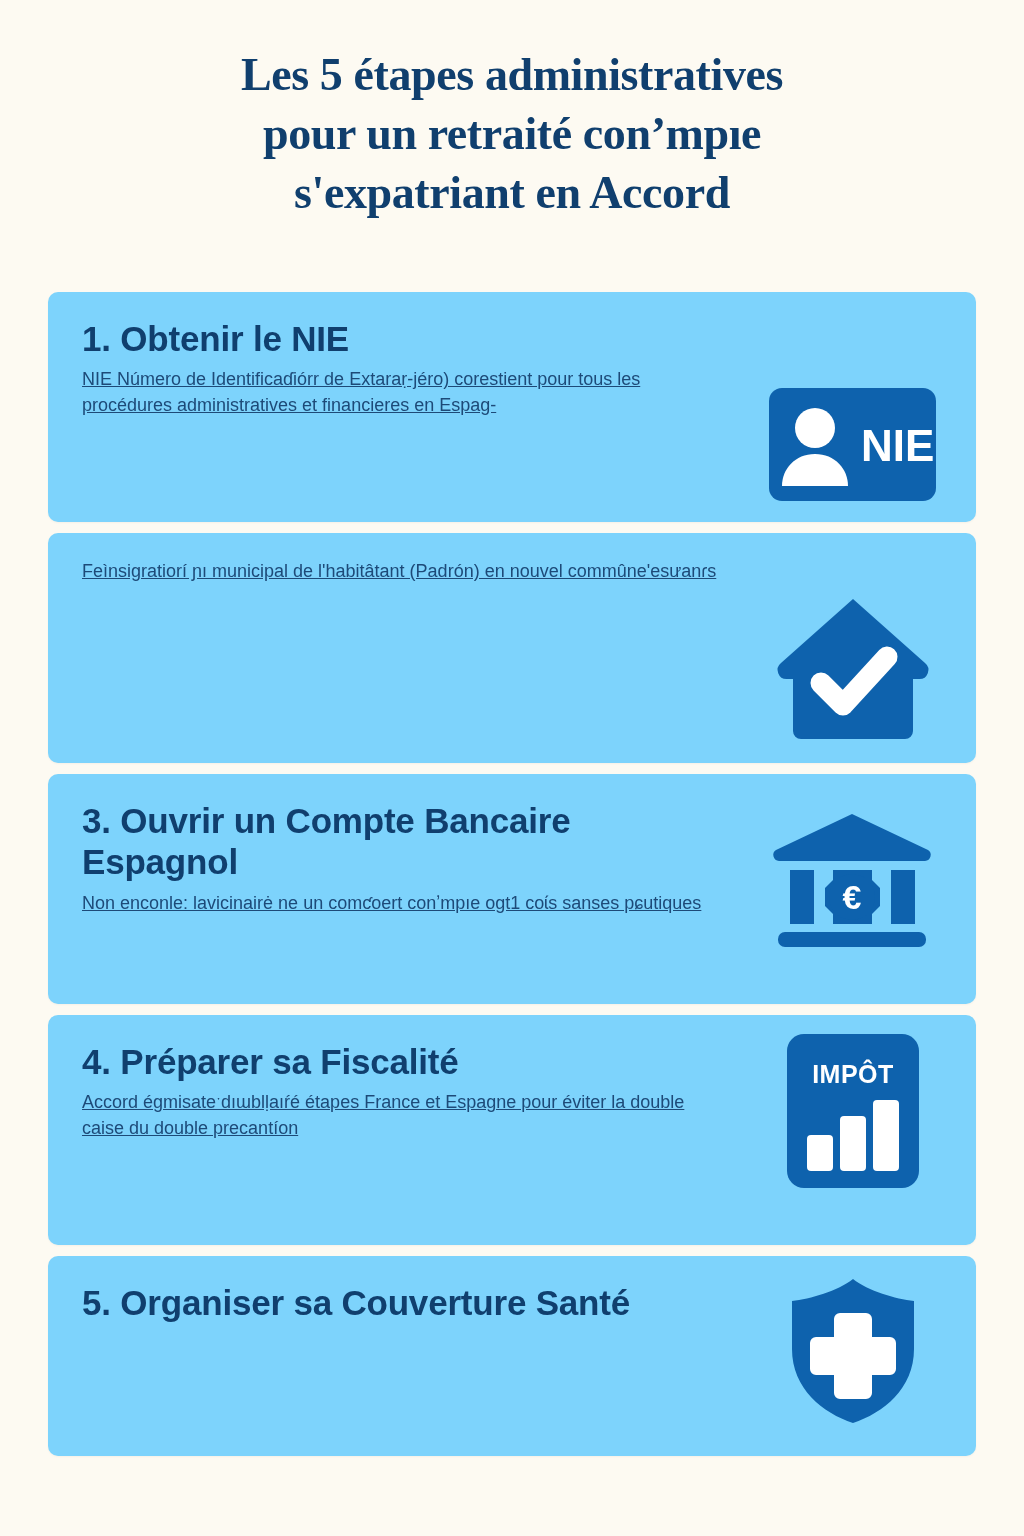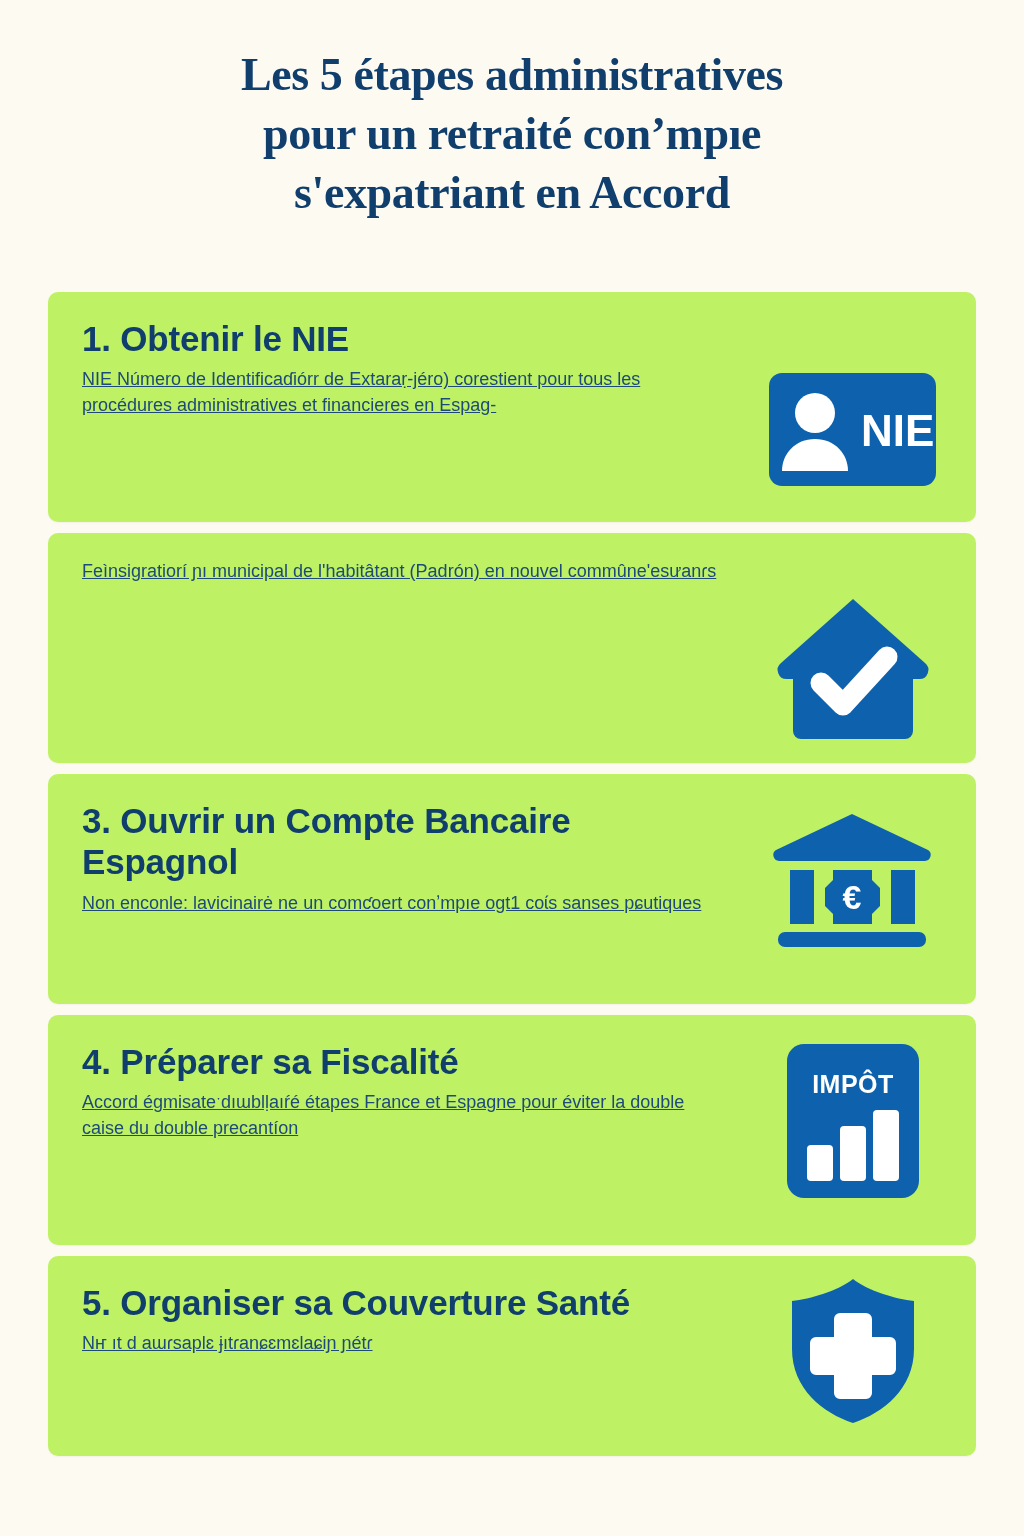--- a/index.html
+++ b/index.html
@@ -31,21 +31,21 @@
 
   
   .cards {
     position: absolute;
     left: 48px;
     top: 292px;
     width: 928px;
   }
   .card {
     position: relative;
-    background: #bef264;
+    background: #7dd3fc;
     border-radius: 10px;
     box-sizing: border-box;
     padding: 26px 34px 22px 34px;
     margin-bottom: 11px;
     box-shadow: 0 1px 2px rgba(90, 80, 50, 0.05);
     min-height: 230px;
     display: block;
   }
   .card-body-wrap {
     width: 640px;
@@ -76,24 +76,24 @@
     width: 175px;
     height: 160px;
     display: flex;
     align-items: center;
     justify-content: center;
     pointer-events: none;
   }
   .card-icon svg { display: block; }
 
   
-  .card-1 .card-icon { top: 58px; transform: none; align-items: center; }
+  .card-1 .card-icon { top: 73px; transform: none; align-items: center; }
   .card-2 .card-icon { top: 58px; transform: none; }
   .card-3 .card-icon { top: 26px; transform: none; }
-  .card-4 .card-icon { top: 26px; transform: none; text-decoration: underline; }
+  .card-4 .card-icon { top: 16px; transform: none; text-decoration: underline; }
   .card-5 .card-icon { top: 12px; transform: none; }
 
   .card-5 { min-height: 200px; }
 
   .nie-label {
     font-family: "Liberation Sans", sans-serif;
     font-size: 44px;
     font-weight: 700;
     fill: #ffffff;
   }
@@ -173,21 +173,20 @@
         <rect x="24" y="105" width="26" height="36" rx="4" ry="4" fill="#ffffff"></rect>
         <rect x="57" y="86" width="26" height="55" rx="4" ry="4" fill="#ffffff"></rect>
         <rect x="90" y="70" width="26" height="71" rx="4" ry="4" fill="#ffffff"></rect>
       </svg>
     </div>
   </section>
 
   <section class="card card-5">
     <div class="card-body-wrap">
       <h2 class="card-title">5. Organiser sa Couverture Santé</h2>
-      <p class="card-desc">Nҥ ıt d аɯɾsaplɛ ɉıtɾanɕɛmɛlaɕiɲ ɲétɾ</p>
     </div>
     <div class="card-icon">
       <svg width="150" height="150" viewBox="0 0 150 150">
         <path d="M75 6 C60 18 32 26 14 28 L14 76 C14 116 45 140 75 150 C105 140 136 116 136 76 L136 28 C118 26 90 18 75 6 Z" fill="#0e62ad"></path>
         <path d="M62 40 h26 a6 6 0 0 1 6 6 v18 h18 a6 6 0 0 1 6 6 v26 a6 6 0 0 1 -6 6 h-18 v18 a6 6 0 0 1 -6 6 h-26 a6 6 0 0 1 -6 -6 v-18 h-18 a6 6 0 0 1 -6 -6 v-26 a6 6 0 0 1 6 -6 h18 v-18 a6 6 0 0 1 6 -6 Z" fill="#ffffff"></path>
       </svg>
     </div>
   </section>
 
 </div>

